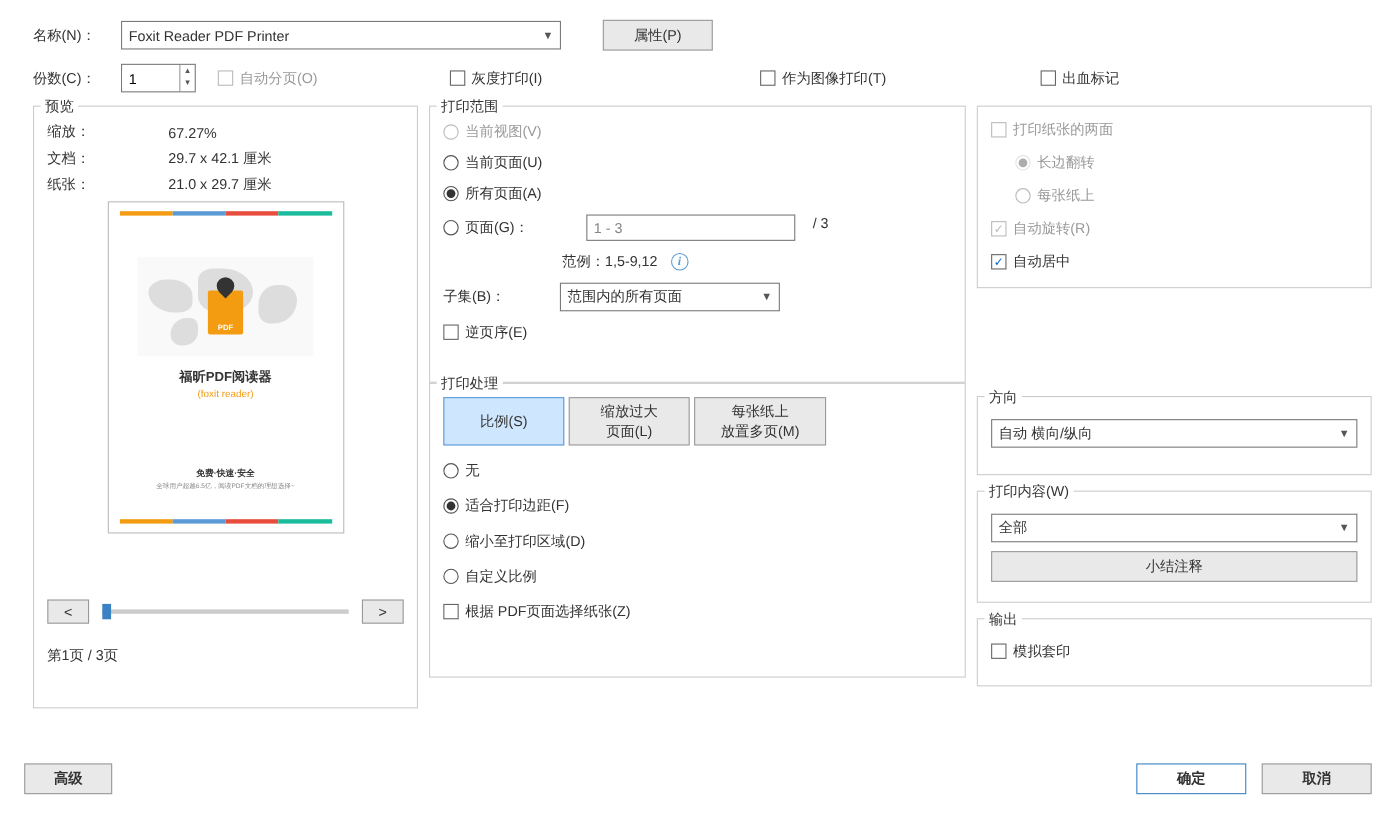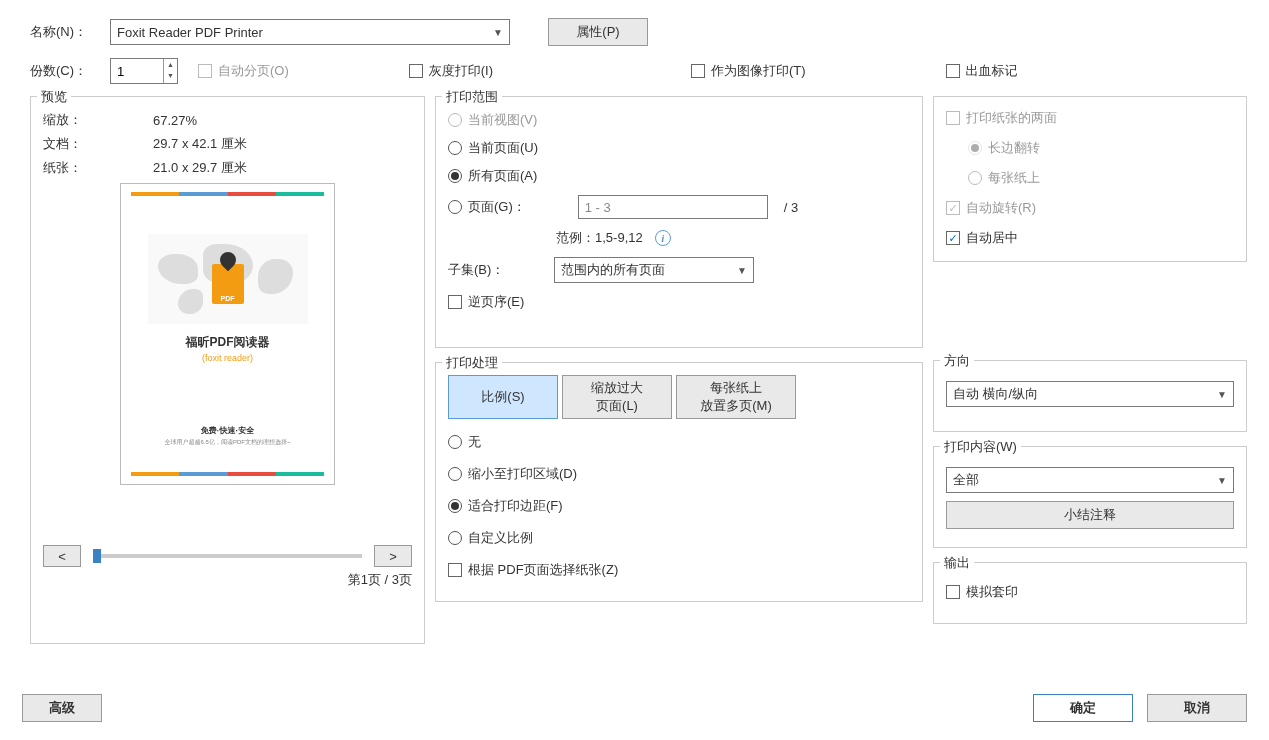--- a/index.html
+++ b/index.html
@@ -21,41 +21,41 @@
 .checkbox.disabled .lbl { color: #999; }
 .checkbox .box.checked::before { content: "✓"; }
 .fieldset { border: 1px solid #ccc; padding: 8px 12px 12px 12px; position: relative; }
 .fieldset .legend { position: absolute; top: -9px; left: 6px; background: #fff; padding: 0 4px; font-size: 13px; }
 .radio { display: inline-flex; align-items: center; gap: 6px; }
 .radio .circle { width: 14px; height: 14px; border: 1px solid #555; border-radius: 50%; display: flex; align-items: center; justify-content: center; }
 .radio.disabled .circle { border-color: #bbb; }
 .radio.disabled .lbl { color: #999; }
 .radio .circle.sel::before { content: ""; width: 8px; height: 8px; background: #333; border-radius: 50%; }
 .main-cols { display: flex; gap: 10px; }
-.col-preview { width: 395px; }
+.col-preview { width: 350px; }
 .col-middle { width: 488px; }
 .col-right { flex: 1; }
 .preview-page { border: 1px solid #bbb; background: #fff; width: 215px; height: 302px; margin: 0 auto; padding: 10px; position: relative; }
 .preview-page .border-top { position: absolute; top: 8px; left: 10px; right: 10px; height: 4px; display: flex; }
 .preview-page .border-bot { position: absolute; bottom: 8px; left: 10px; right: 10px; height: 4px; display: flex; }
 .preview-page .seg { flex: 1; }
 .world { width: 160px; height: 90px; margin: 40px auto 10px auto; position: relative; background: #f9f9f9; }
 .world .continent { position: absolute; background: #ddd; }
 .pdf-icon { width: 32px; height: 40px; background: #f39c12; margin: -70px auto 0 auto; position: relative; z-index: 2; border-radius: 2px; }
 .pdf-icon::before { content: ""; position: absolute; top: -12px; left: 8px; width: 16px; height: 16px; background: #333; border-radius: 50% 50% 50% 0; transform: rotate(-45deg); }
 .pdf-icon::after { content: "PDF"; position: absolute; bottom: 2px; left: 0; right: 0; text-align: center; color: #fff; font-size: 7px; font-weight: bold; }
 .preview-title { text-align: center; font-size: 12px; font-weight: bold; margin-top: 30px; }
 .preview-sub { text-align: center; font-size: 9px; color: #f39c12; margin-top: 2px; }
 .preview-foot1 { text-align: center; font-size: 8px; margin-top: 62px; font-weight: bold; }
 .preview-foot2 { text-align: center; font-size: 6px; color: #888; margin-top: 2px; }
 .page-nav { display: flex; align-items: center; justify-content: space-between; margin-top: 60px; }
 .nav-btn { border: 1px solid #999; background: #e9e9e9; width: 38px; height: 22px; display: flex; align-items: center; justify-content: center; cursor: pointer; }
 .slider { flex: 1; margin: 0 12px; height: 4px; background: #ccc; position: relative; }
 .slider .thumb { position: absolute; left: 0; top: -5px; width: 8px; height: 14px; background: #3b82c4; }
-.page-info { text-align: right; margin-top: 4px; }
+.page-info { text-align: left; margin-top: 20px; }
 .input-text { border: 1px solid #7a7a7a; height: 24px; padding: 0 6px; font-size: 13px; }
 .info-icon { display: inline-flex; width: 16px; height: 16px; border: 1px solid #5b9bd5; border-radius: 50%; color: #5b9bd5; align-items: center; justify-content: center; font-size: 11px; font-style: italic; font-family: serif; font-weight: bold; }
 .tab-row { display: flex; gap: 4px; margin-top: 4px; }
 .tab { border: 1px solid #999; background: #e9e9e9; padding: 6px 10px; text-align: center; cursor: pointer; font-size: 13px; display:flex; align-items:center; justify-content:center; }
 .tab.active { background: #cfe6ff; border-color: #5b9bd5; }
 .bottom-row { position: absolute; left: 22px; right: 22px; bottom: 18px; display: flex; justify-content: space-between; font-weight: bold; }
 </style>
 </head>
 <body>
 
@@ -172,21 +172,21 @@
               <span class="lbl">当前视图(V)</span>
           </label>
           <label class="radio">
             <span class="circle"></span>
               <span class="lbl">当前页面(U)</span>
           </label>
           <label class="radio">
             <span class="circle sel"></span>
               <span class="lbl">所有页面(A)</span>
           </label>
-          <div style="display:flex;align-items:center;gap:16px">
+          <div style="display:flex;gap:16px">
             <label class="radio">
               <span class="circle"></span>
                 <span class="lbl">页面(G)：</span>
             </label>
             <div style="width:20px"></div>
             <input class="input-text" style="width: 190px; color: rgb(136, 136, 136);" value="1 - 3">
             <span style="width:50px;display:inline-block">/ 3</span>
           </div>
           <div style="margin-left:108px;display:flex;align-items:center;gap:12px">
             <span>范例：1,5-9,12</span>
@@ -199,43 +199,43 @@
               <span class="chevron">▼</span>
             </div>
           </div>
           <label class="checkbox">
             <span class="box"></span>
               <span class="lbl">逆页序(E)</span>
           </label>
         </div>
       </div>
 
-      <div class="fieldset" style="margin-top:14px;height:240px">
+      <div class="fieldset" style="height:268px">
         <span class="legend">打印处理</span>
         <div class="tab-row">
           <div class="tab active" style="width:110px;height:44px">
               <span>比例(S)</span>
             </div>
           <div class="tab" style="width:110px;height:44px;white-space:pre-line"><span>缩放过大
 页面(L)</span></div>
           <div class="tab" style="width:120px;height:44px;white-space:pre-line"><span>每张纸上
 放置多页(M)</span></div>
         </div>
         <div style="display:flex;flex-direction:column;gap:14px;margin-top:14px">
           <label class="radio">
             <span class="circle"></span>
               <span class="lbl">无</span>
           </label>
           <label class="radio">
-            <span class="circle"></span>
-              <span class="lbl">缩小至打印区域(D)</span>
-          </label>
-          <label class="radio">
             <span class="circle sel"></span>
               <span class="lbl">适合打印边距(F)</span>
+          </label>
+          <label class="radio">
+            <span class="circle"></span>
+              <span class="lbl">缩小至打印区域(D)</span>
           </label>
           <label class="radio">
             <span class="circle"></span>
               <span class="lbl">自定义比例</span>
           </label>
           <label class="checkbox">
             <span class="box"></span>
               <span class="lbl">根据 PDF页面选择纸张(Z)</span>
           </label>
         </div>

